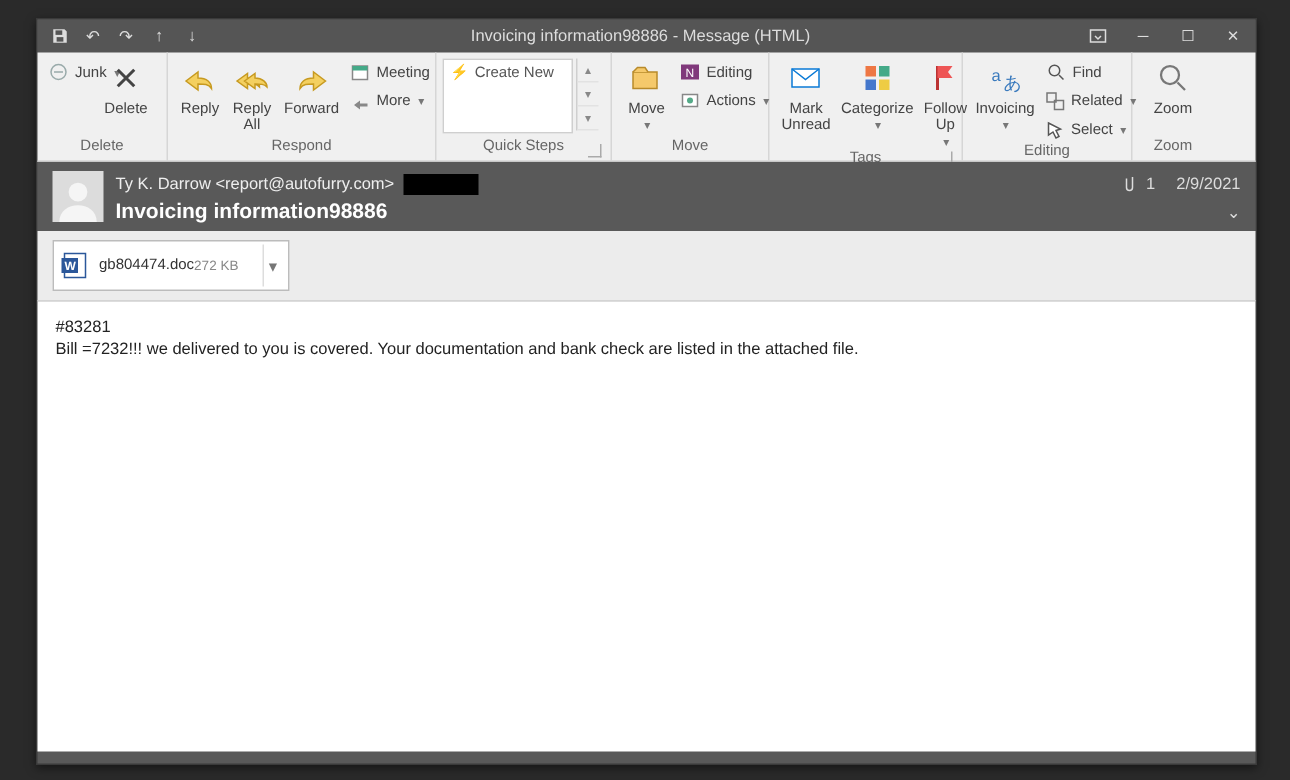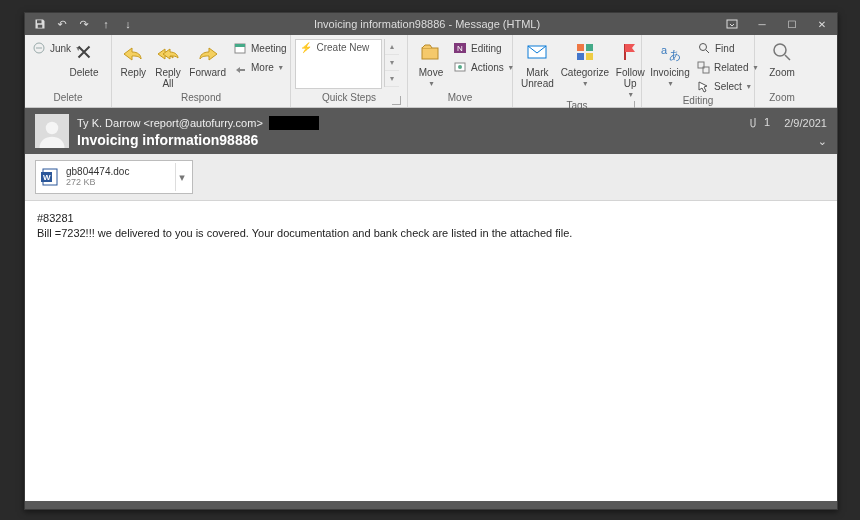--- a/index.html
+++ b/index.html
@@ -34,21 +34,21 @@
 .avatar svg{width:30px;height:30px;fill:#f5f5f5}
 .hdr .lines{display:flex;flex-direction:column;gap:2px}
 .hdr .from{font-size:11px;color:#eee;display:flex;align-items:center;gap:6px}
 .hdr .subj{font-weight:700;font-size:14px;color:#fff}
 .redact{width:50px;height:14px;background:#000;display:inline-block}
 .hdr .right{position:absolute;right:10px;top:8px;display:flex;align-items:center;gap:14px;color:#ddd;font-size:11px}
 .hdr .caret{position:absolute;right:10px;bottom:6px;color:#ddd}
 .attbar{background:#ececec;padding:6px 10px;border-bottom:1px solid #d4d4d4}
 .attchip{width:148px;height:28px;background:#fff;border:1px solid #bcbcbc;display:flex;align-items:center;padding:2px 4px;gap:6px}
 .attchip .wico{width:20px;height:20px}
-.attchip .txt{flex:1;display:flex;flex-direction:column;line-height:10px}
+.attchip .txt{flex:1;display:flex;flex-direction:row;line-height:10px}
 .attchip .fn{font-size:10px;color:#333}
 .attchip .sz{font-size:9px;color:#888}
 .attchip .dd{width:12px;text-align:center;color:#777;border-left:1px solid #ddd;align-self:stretch;display:flex;align-items:center;justify-content:center}
 .body{background:#fff;margin:0;height:280px;padding:10px 12px;font-size:11px;color:#222;line-height:15px;font-family:Tahoma,sans-serif;overflow:auto}
 .carets{font-size:8px;color:#777;margin-left:1px}
 </style>
 </head>
 <body>
 
 <div class="window">

